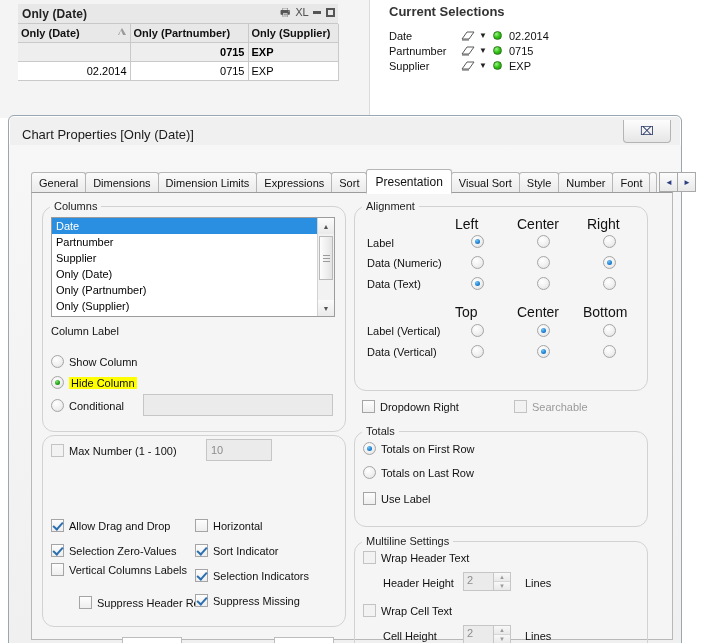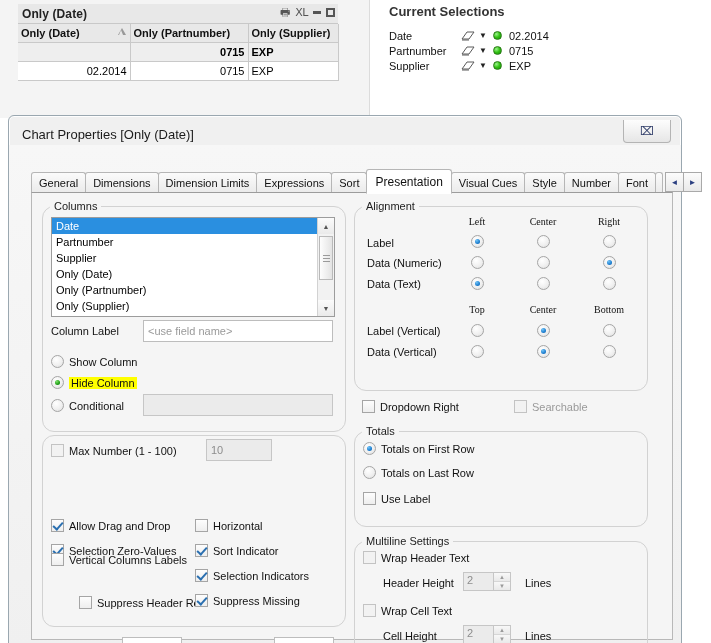--- a/index.html
+++ b/index.html
@@ -302,21 +302,21 @@
     content: "";
     position: absolute; left: 3px; top: 0px;
     width: 4px; height: 8px;
     border: solid #2a6fb0; border-width: 0 2px 2px 0;
     transform: rotate(42deg);
   }
   .cb.dim { background: #f2f2f2; border-color: #c3c3c3; }
   .lbl-dim { color: #9a9a9a; }
 
   .hdr-col {
-    position: absolute; font-size: 10px; color: #111; text-align: center; font-family: Liberation Serif, serif;
+    position: absolute; font-size: 14px; color: #111; text-align: left;
   }
   .stat { position: absolute; font-size: 11px; color: #111; }
   .hl { background: #ffff00; padding: 0 2px; }
 </style>
 </head>
 <body>
 
 <div class="root">
 
   <div class="bg-left"></div>
@@ -418,21 +418,21 @@
 
     <div class="dlg-body">
 
       <div class="tabstrip">
         <div class="tab">General</div>
         <div class="tab">Dimensions</div>
         <div class="tab">Dimension Limits</div>
         <div class="tab">Expressions</div>
         <div class="tab">Sort</div>
         <div class="tab active">Presentation</div>
-        <div class="tab">Visual Cues</div>
+        <div class="tab">Visual Sort</div>
         <div class="tab">Style</div>
         <div class="tab">Number</div>
         <div class="tab">Font</div>
         <div class="tab clipped">La</div>
         <div class="tabnav">
           <div>◄</div>
           <div>►</div>
         </div>
       </div>
 
@@ -456,21 +456,20 @@
                   <i></i>
                     <i></i>
                     <i></i>
                 </span>
               </div>
               <div class="lb-arr dn">▼</div>
             </div>
           </div>
 
           <div class="stat" style="left:8px; top:118px;">Column Label</div>
-          <div class="txt placeholder" style="left:100px; top:113px; width:190px;">&lt;use field name&gt;</div>
 
           <div class="rowitem" style="left:8px; top:148px;">
             <span class="radio"></span>
             <span>Show Column</span>
           </div>
 
           <div class="rowitem" style="left:8px; top:169px;">
             <span class="radio on green"></span>
             <span class="hl">Hide Column</span>
           </div>
@@ -491,21 +490,21 @@
           <div class="txt disabled" style="left:163px; top:3px; width:66px; height:22px;">10</div>
 
           <div class="rowitem" style="left:8px; top:83px;">
             <span class="cb on"></span>
             <span>Allow Drag and Drop</span>
           </div>
           <div class="rowitem" style="left:8px; top:108px;">
             <span class="cb on"></span>
             <span>Selection Zero-Values</span>
           </div>
-          <div class="rowitem" style="left:8px; top:117px;text-align:right;">
+          <div class="rowitem" style="left:8px; top:127px;text-align:right;">
             <span class="cb"></span>
             <span>Vertical Columns Labels</span>
           </div>
           <div class="rowitem" style="left:8px; top:160px;padding-left:28px;">
             <span class="cb"></span>
             <span>Suppress Header Row</span>
           </div>
 
           <div class="rowitem" style="left:152px; top:83px;">
             <span class="cb"></span>

